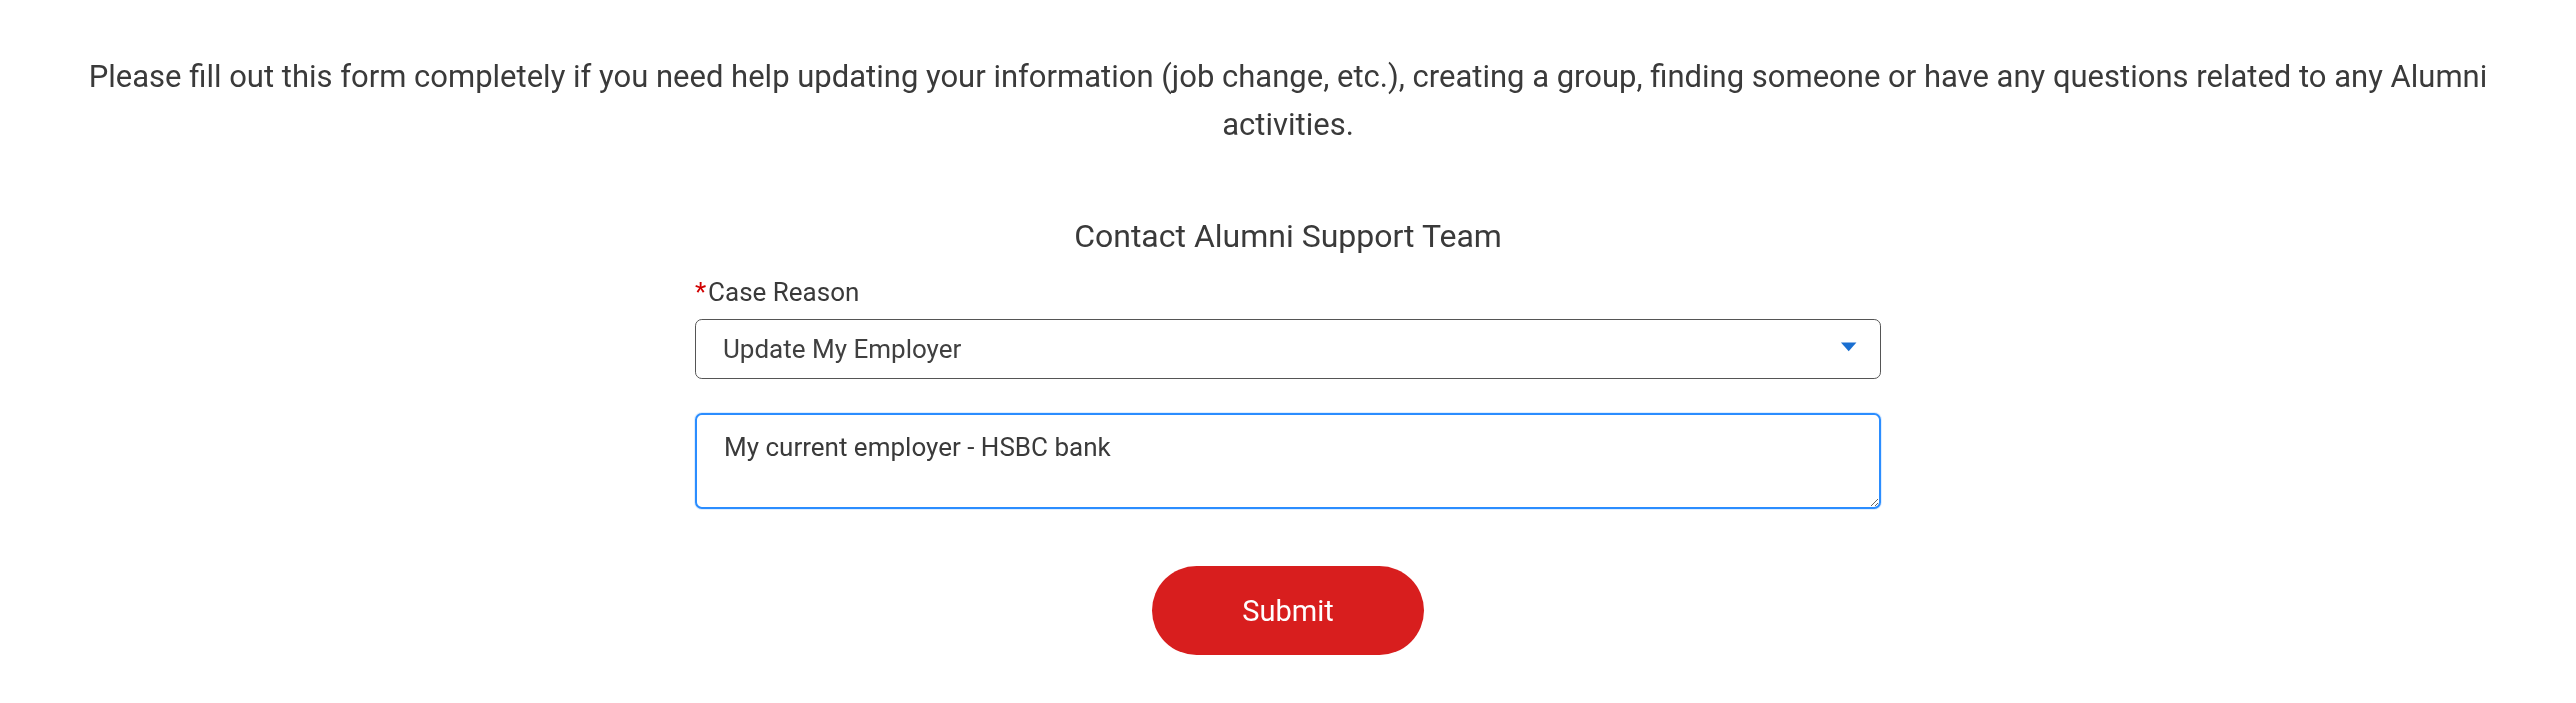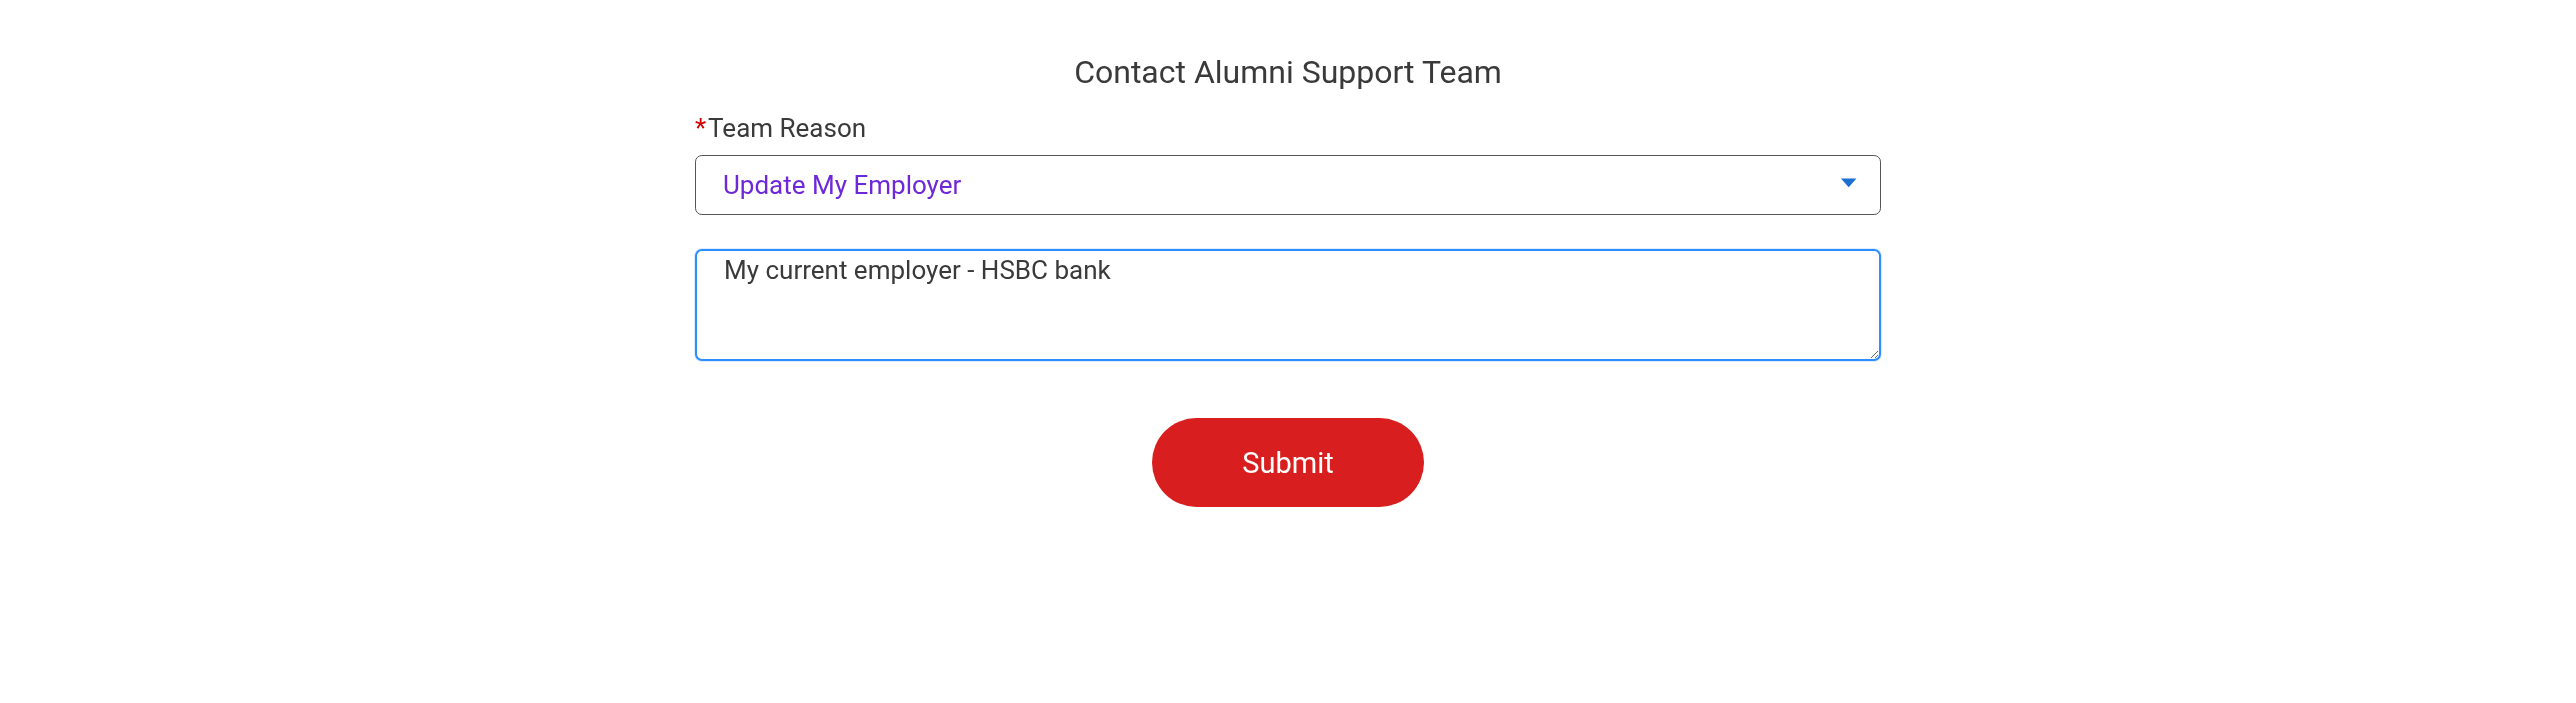--- a/index.html
+++ b/index.html
@@ -60,39 +60,39 @@
       position: relative;
       width: 100%;
     }
     .select-field {
       width: 100%;
       height: 60px;
       border: 1.9px solid #555;
       border-radius: 6.8px;
       padding: 0 49px 0 27px;
       font-size: 26px;
-      color: #6d28d9;
+      color: #404040;
       background: #fff;
       appearance: none;
       cursor: pointer;
       font-family: inherit;
     }
     .select-icon {
       position: absolute;
       right: 23px;
       top: 50%;
       transform: translateY(-50%);
       pointer-events: none;
     }
     .textarea-field {
       width: 100%;
-      height: 112px;
+      height: 96px;
       border: 2.9px solid #2b8dff;
       border-radius: 6.8px;
-      padding: 4px 27px;
+      padding: 17px 27px;
       font-size: 26px;
       color: #3a3a3a;
       font-family: inherit;
       resize: vertical;
       outline: none;
       box-shadow: 0 0 0 1px rgba(43,141,255,0.15);
     }
     .submit-row {
       display: flex;
       justify-content: center;
@@ -108,28 +108,29 @@
       font-size: 29px;
       font-weight: 400;
       cursor: pointer;
       font-family: inherit;
     }
   </style>
 </head>
 <body>
 
 <div class="container">
+  <p class="intro-text">Please fill out this form completely if you need help updating your information (job change, etc.), creating a group, finding someone or have any questions related to any Alumni activities.</p>
 
   <h2 class="form-title">Contact Alumni Support Team</h2>
 
   <div class="form">
 
     <div class="field-group">
       <label class="field-label">
-        <span class="required-mark">*</span><span>Team Reason</span>
+        <span class="required-mark">*</span><span>Case Reason</span>
       </label>
       <div class="select-wrapper">
         <div class="select-field" style="display:flex;align-items:center;">
           <span>Update My Employer</span>
         </div>
         <span class="select-icon">
           <svg width="19.4" height="13.6" viewBox="0 0 20 14">
             <path d="M 2 2 L 10 11 L 18 2 Z" fill="#1a6fd1"></path>
           </svg>
         </span>

